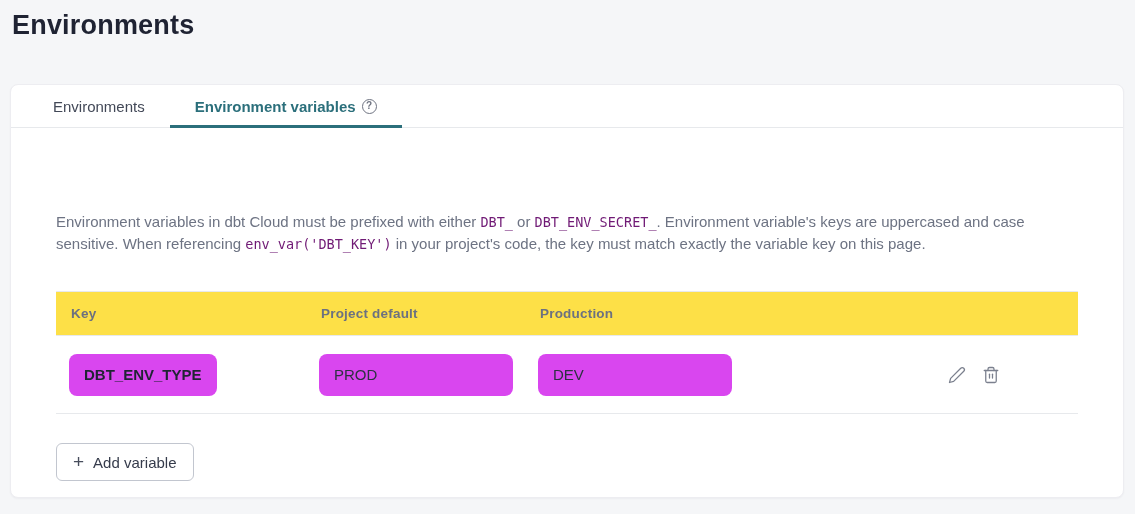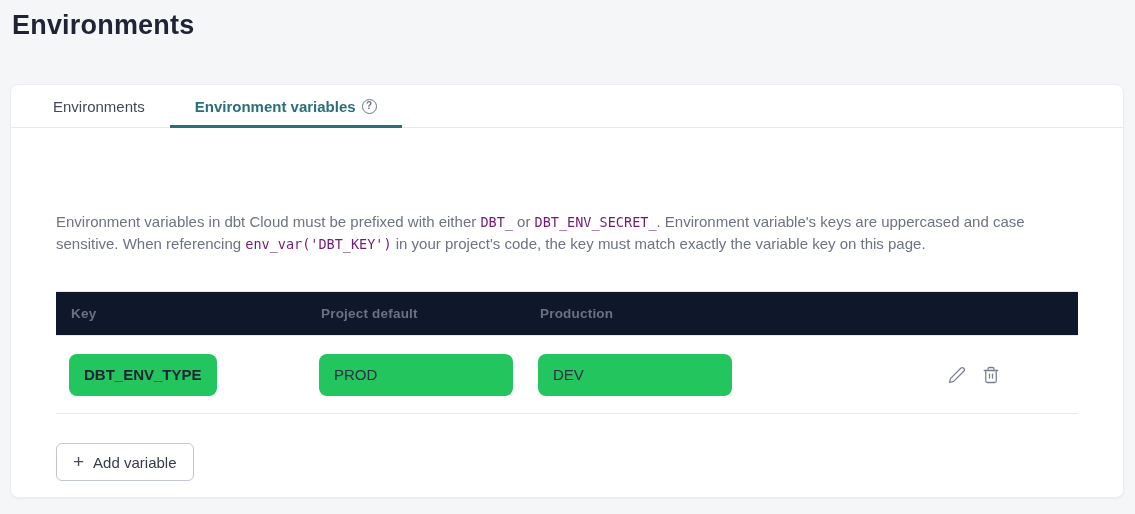--- a/index.html
+++ b/index.html
@@ -58,37 +58,37 @@
   }
   .var-table { margin-top: 30px; width: 1022px; }
   .t-row {
     display: grid;
     grid-template-columns: 250px 219px 220px 1fr 62px;
     align-items: center;
     padding: 0 15px 0 13px;
   }
   .t-head {
     height: 45px;
-    background: #0f172a;
+    background: #fde047;
     border-top: 1px solid #e7e9ec;
     border-bottom: 1px solid #e7e9ec;
     margin-top: 36px;
   }
   .th {
     font-size: 13.5px; font-weight: 700; color: #6c7180;
     letter-spacing: 0.2px; padding-left: 2px;
   }
   .t-body-row {
     height: 78px;
     border-bottom: 1px solid #e7e9ec;
   }
   .chip {
     display: inline-flex; align-items: center;
     height: 42px; padding: 0 15px;
-    background: #22c55e; border-radius: 8px;
+    background: #d946ef; border-radius: 8px;
     font-size: 15px; color: #2c3140;
   }
   .chip.key-chip { font-weight: 700; color: #1f2433; }
   .chip.value-chip { width: 194px; }
   .cell { display: flex; }
   .actions {
     display: flex; align-items: center; justify-content: flex-end;
     gap: 14px;
   }
   .icon-btn {

